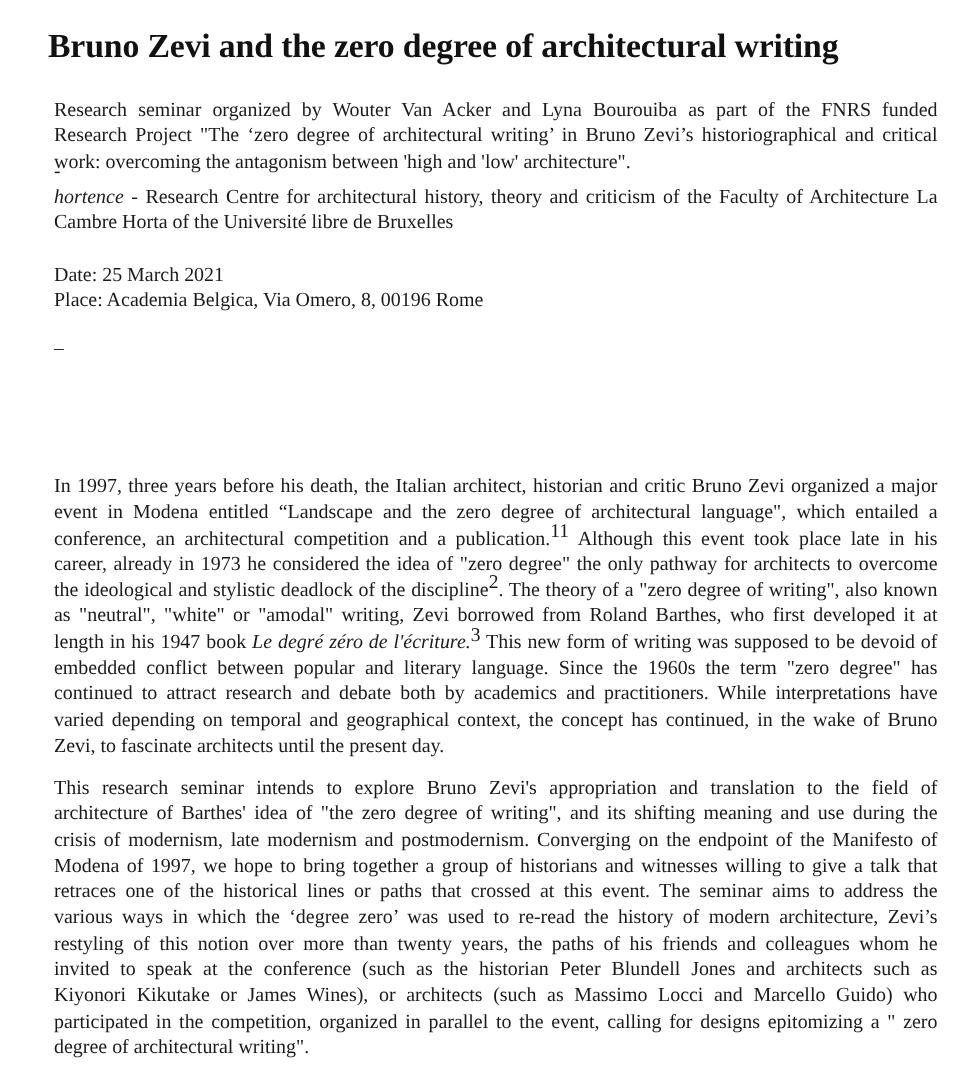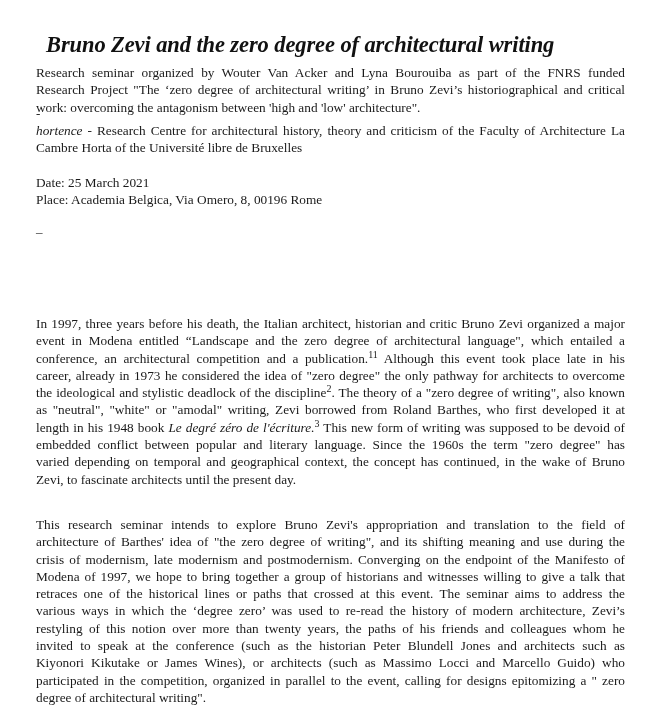--- a/index.html
+++ b/index.html
@@ -18,27 +18,26 @@
       position: relative;
       width: 651px;
       height: 728px;
       box-sizing: border-box;
       padding: 0 34px 0 32px;
     }
     .title {
       position: absolute;
       left: 32px;
       top: 18px;
-      margin: 14px;
+      margin: 0;
       font-size: 22.5px;
       font-weight: bold;
       letter-spacing: -0.1px;
       color: #111;
       white-space: nowrap;
-      font-style: italic;
     }
     .block {
       position: absolute;
       left: 32px;
       right: 22px;
       font-size: 13.3px;
       line-height: 17.3px;
       text-align: justify;
       margin: 4px;
     }
@@ -53,21 +52,21 @@
     .justify-line {
       display: block;
       text-align: justify;
       text-align-last: justify;
     }
     .last-line {
       display: block;
       text-align: left;
     }
     sup {
-      font-size: 10px;
+      font-size: 13px;
       line-height: 0;
       vertical-align: 5px;
     }
     em { }
     .dash {
       display: inline-block;
       font-size: 13px;
     }
   </style>
 </head>
@@ -99,22 +98,23 @@
     <span class="dash">–</span>
   </div>
 
   <div class="block p1">
     <span class="justify-line">In 1997, three years before his death, the Italian architect, historian and critic Bruno Zevi organized a major</span>
     <span class="justify-line">event in Modena entitled “Landscape and the zero degree of architectural language", which entailed a</span>
     <span class="justify-line"><span>conference, an architectural competition and a publication.</span><sup>11</sup><span> Although this event took place late in his</span></span>
     <span class="justify-line">career, already in 1973 he considered the idea of "zero degree" the only pathway for architects to overcome</span>
     <span class="justify-line"><span>the ideological and stylistic deadlock of the discipline</span><sup>2</sup><span>. The theory of a "zero degree of writing", also known</span></span>
     <span class="justify-line">as "neutral", "white" or "amodal" writing, Zevi borrowed from Roland Barthes, who first developed it at</span>
-    <span class="justify-line"><span>length in his 1948 book </span><em>Le degré zéro de l'écriture.</em><sup>3</sup><span> This new form of writing was supposed to be devoid of</span></span>
+    <span class="justify-line"><span>length in his 1947 book </span><em>Le degré zéro de l'écriture.</em><sup>3</sup><span> This new form of writing was supposed to be devoid of</span></span>
     <span class="justify-line">embedded conflict between popular and literary language. Since the 1960s the term "zero degree" has</span>
+    <span class="justify-line">continued to attract research and debate both by academics and practitioners. While interpretations have</span>
     <span class="justify-line">varied depending on temporal and geographical context, the concept has continued, in the wake of Bruno</span>
     <span class="last-line">Zevi, to fascinate architects until the present day.</span>
   </div>
 
   <div class="block p2">
     <span class="justify-line">This research seminar intends to explore Bruno Zevi's appropriation and translation to the field of</span>
     <span class="justify-line">architecture of Barthes' idea of "the zero degree of writing", and its shifting meaning and use during the</span>
     <span class="justify-line">crisis of modernism, late modernism and postmodernism. Converging on the endpoint of the Manifesto of</span>
     <span class="justify-line">Modena of 1997, we hope to bring together a group of historians and witnesses willing to give a talk that</span>
     <span class="justify-line">retraces one of the historical lines or paths that crossed at this event. The seminar aims to address the</span>

